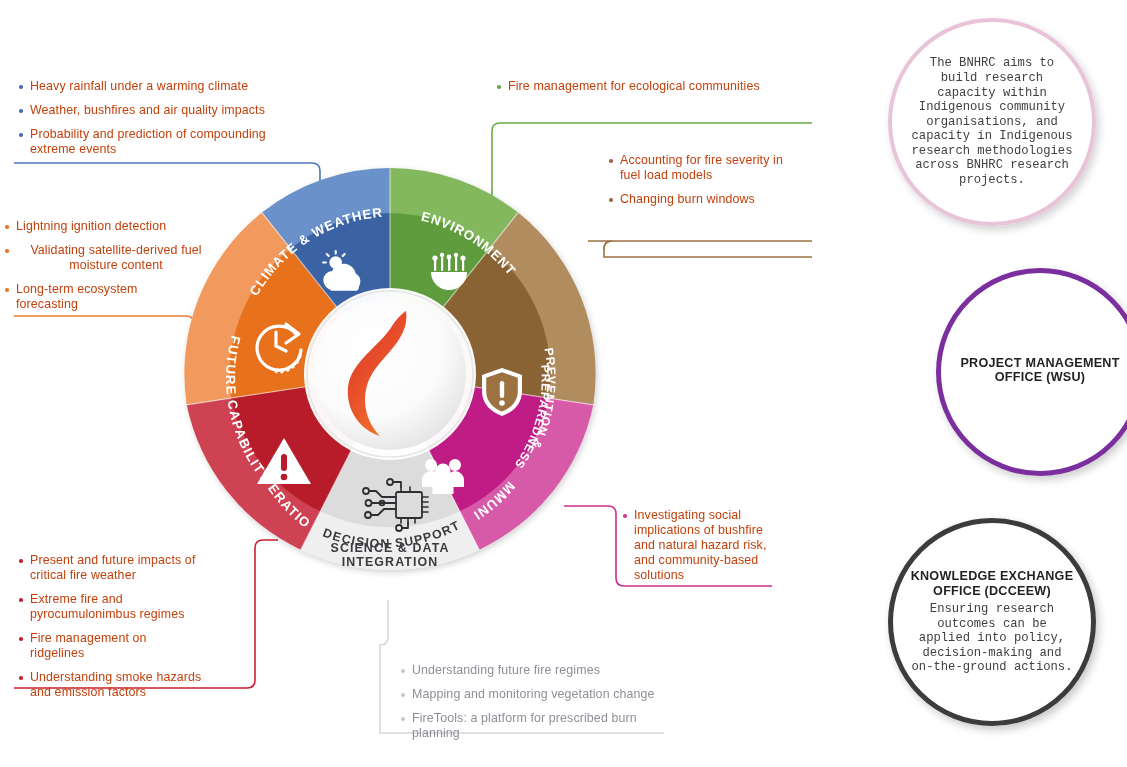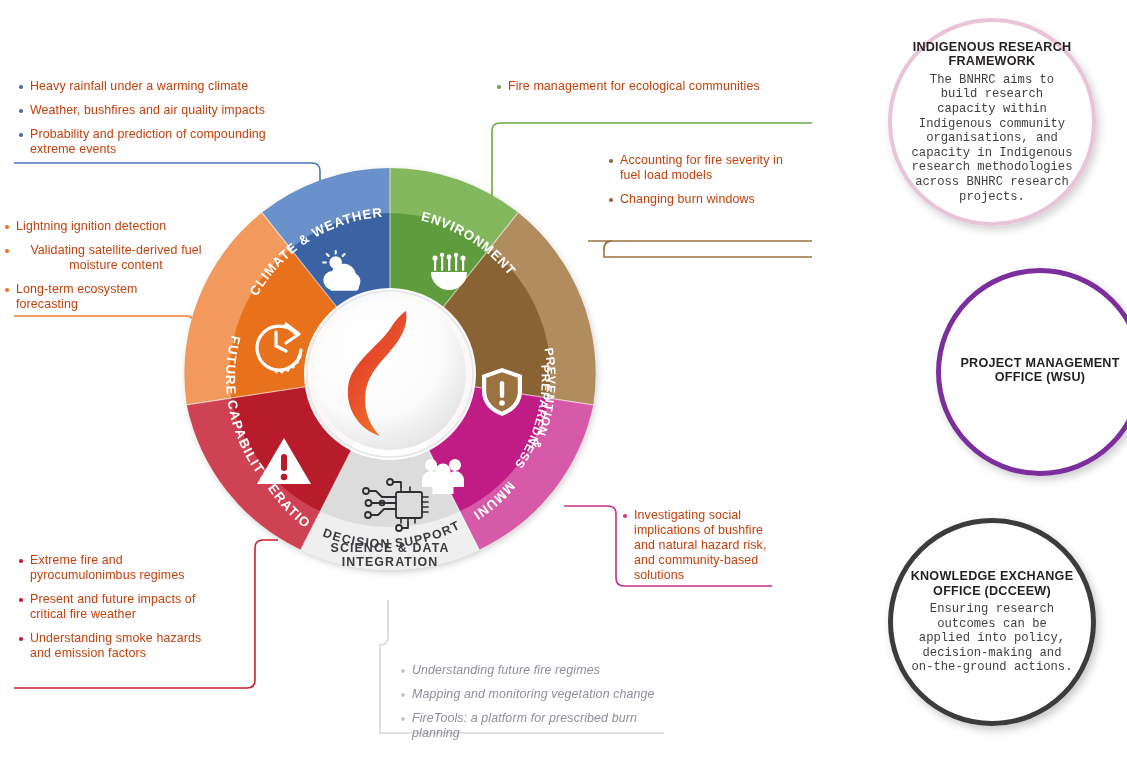--- a/index.html
+++ b/index.html
@@ -107,27 +107,28 @@
   <div class="txtblock b-orange" style="left:4px;top:219px;width:230px;">
     <ul>
       <li>Lightning ignition detection</li>
       <li style="width:200px;text-align:center;">Validating satellite-derived fuel moisture content</li>
       <li style="width:150px;">Long-term ecosystem forecasting</li>
     </ul>
   </div>
 
   <div class="txtblock b-red" style="left:18px;top:553px;width:196px;">
     <ul>
+      <li>Present and future impacts of critical fire weather</li>
       <li>Extreme fire and pyrocumulonimbus regimes</li>
-      <li>Present and future impacts of critical fire weather</li>
+      <li style="width:150px;">Fire management on ridgelines</li>
       <li>Understanding smoke hazards and emission factors</li>
     </ul>
   </div>
 
-  <div class="txtblock b-grey" style="left:400px;top:663px;width:286px;font-style:italic;">
+  <div class="txtblock b-grey" style="left:400px;top:663px;width:286px;">
     <ul>
       <li>Understanding future fire regimes</li>
       <li>Mapping and monitoring vegetation change</li>
       <li style="width:250px;">FireTools: a platform for prescribed burn planning</li>
     </ul>
   </div>
 
   <div class="txtblock b-pink" style="left:622px;top:508px;width:150px;">
     <ul>
       <li>Investigating social implications of bushfire and natural hazard risk, and community-based solutions</li>
@@ -326,21 +327,20 @@
         <path d="M222,143 C226,170 200,186 188,206 C176,226 180,252 196,268
                  C176,262 162,242 164,220 C166,194 196,178 208,158
                  C214,149 219,145 222,143 Z" fill="url(#flameG)"></path>
         <path d="M222,143 C226,170 200,186 188,206 C176,226 180,252 196,268 C176,262 162,242 164,220" fill="none" stroke="#ffffff" stroke-width="0"></path>
       </g>
     </svg>
   </div>
 
   <div class="circle" style="left:888px;top:18px;box-shadow:3px 4px 9px rgba(0,0,0,.18);">
     <div class="ring" style="border:4px solid #e9c3d8;"></div>
-    <h3>INDIGENOUS RESEARCH FRAMEWORK</h3>
     <p>The BNHRC aims to build research capacity within Indigenous community organisations, and capacity in Indigenous research methodologies across BNHRC research projects.</p>
   </div>
 
   <div class="circle" style="left:936px;top:268px;box-shadow:3px 4px 9px rgba(0,0,0,.20);">
     <div class="ring" style="border:5px solid #7b2f9e;"></div>
     <h3>PROJECT MANAGEMENT OFFICE (WSU)</h3>
   </div>
 
   <div class="circle" style="left:888px;top:518px;box-shadow:3px 4px 9px rgba(0,0,0,.22);">
     <div class="ring" style="border:5px solid #3c3c3c;"></div>

